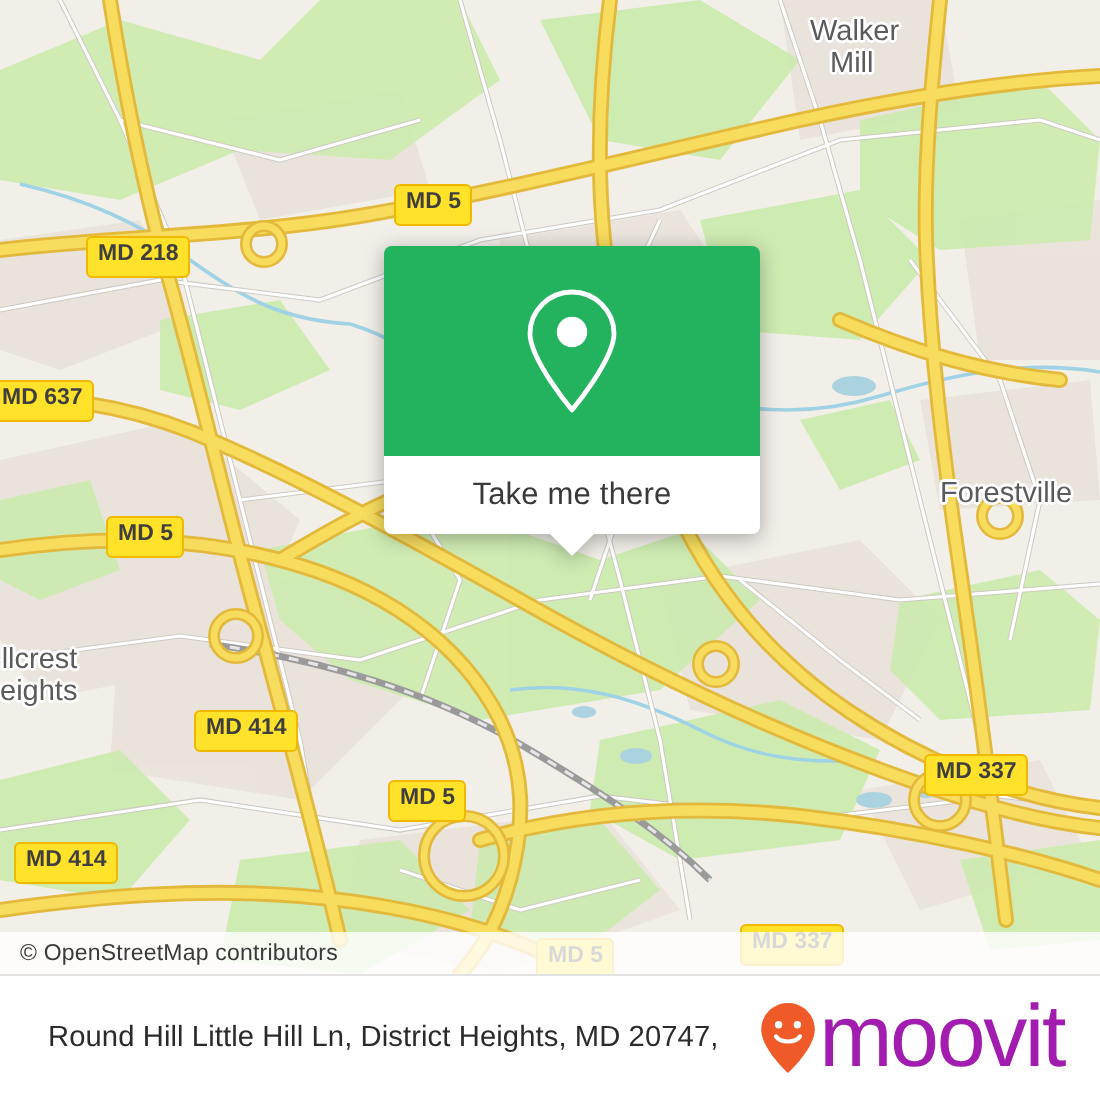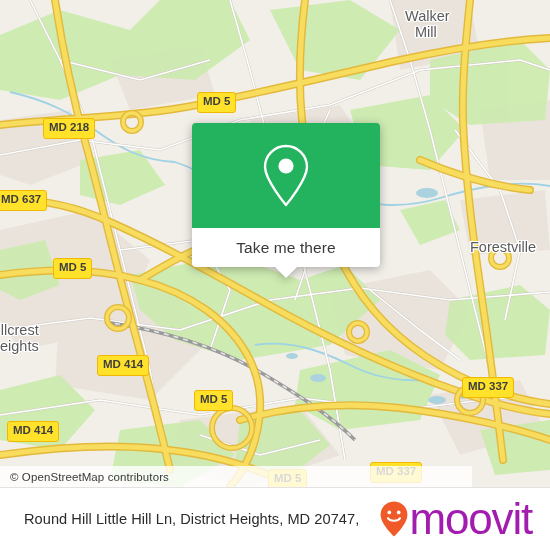--- a/index.html
+++ b/index.html
@@ -10,21 +10,21 @@
     background:#fff;
   }
   #screen{position:relative;width:550px;height:550px;overflow:hidden;background:#fff;}
 
   
   #map{position:absolute;left:0;top:0;width:550px;height:487px;overflow:hidden;background:#f2efe9;}
   #map svg{display:block;width:550px;height:487px;}
 
   
   #attrib{
-    position:absolute;left:0;top:466px;width:472px;height:21px;
+    position:absolute;left:0;top:466px;width:550px;height:21px;
     background:rgba(255,255,255,.80);
     display:flex;align-items:center;
     box-sizing:border-box;padding-left:10px;
     font-size:11.5px;color:#3a3a3a;letter-spacing:.1px;
     z-index:40;
   }
 
   
   #card{
     position:absolute;left:192px;top:123px;width:188px;

